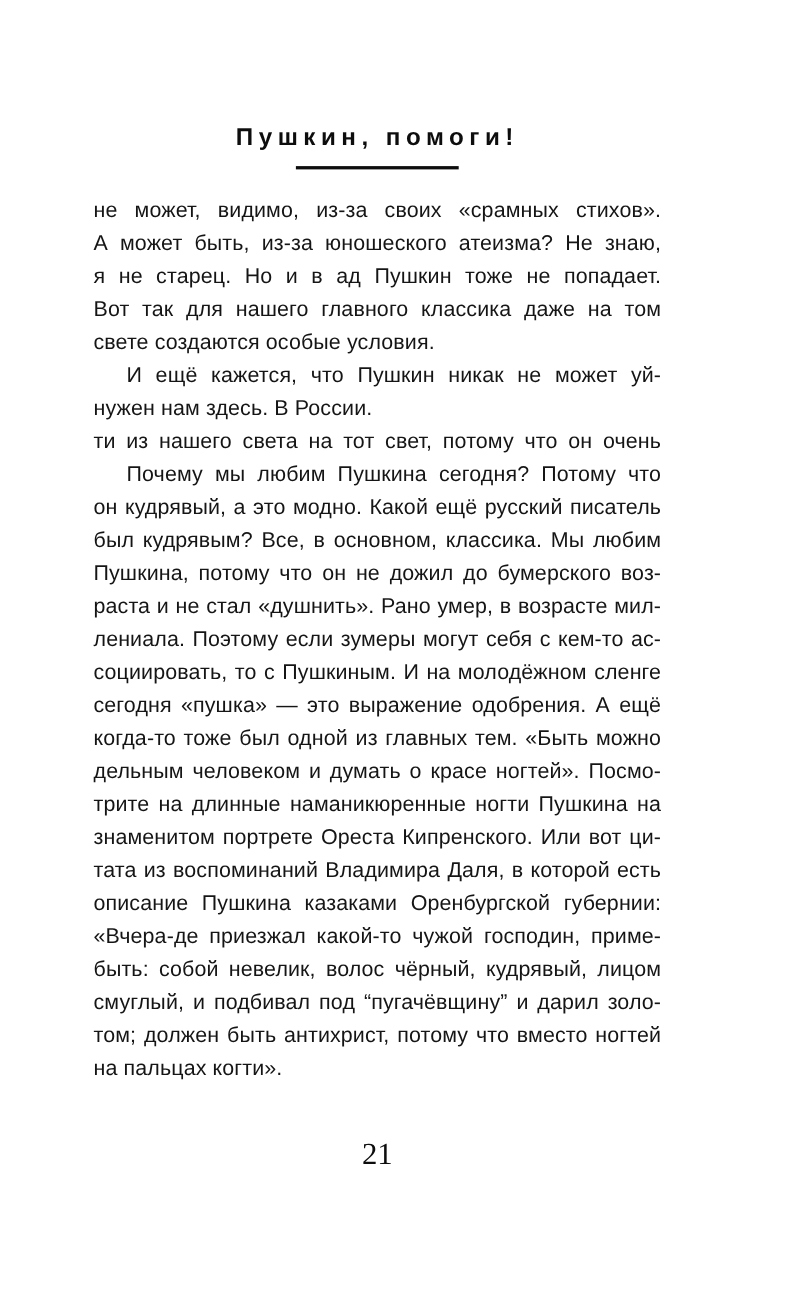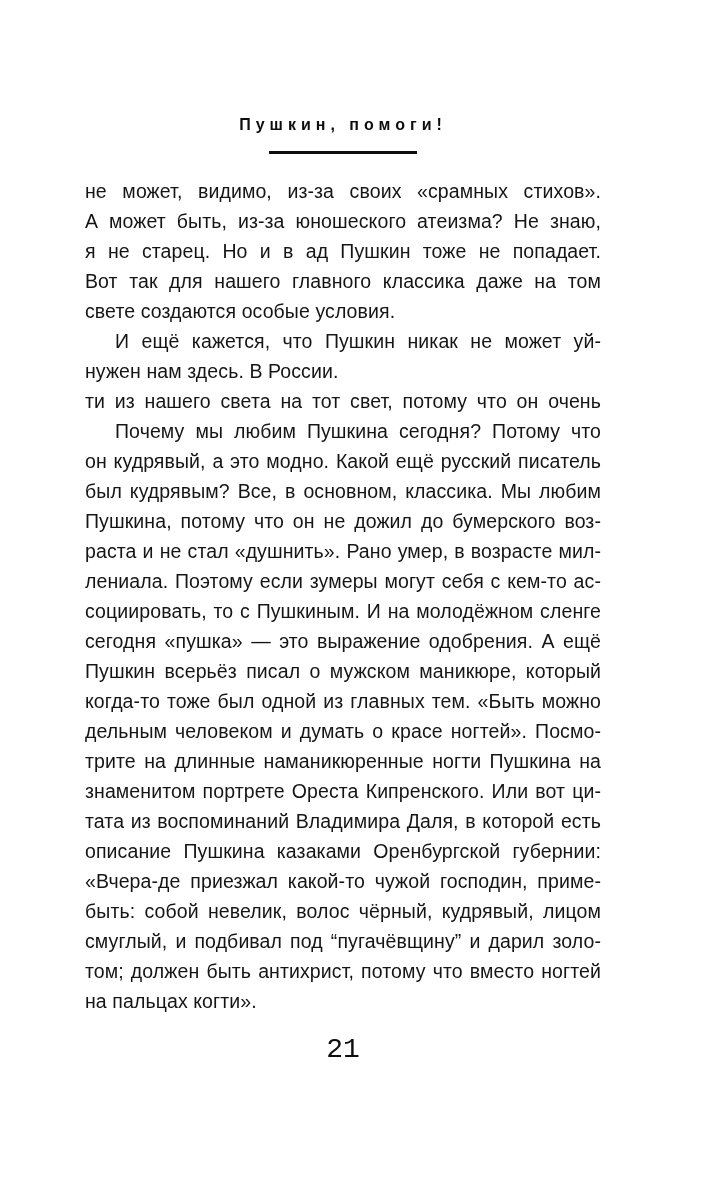--- a/index.html
+++ b/index.html
@@ -17,21 +17,21 @@
     overflow: hidden;
   }
   .header {
     position: absolute;
     top: 112px;
     left: 85px;
     width: 516px;
     text-align: center;
   }
   .chapter-title {
-    font-size: 16px;
+    font-size: 22px;
     font-weight: bold;
     letter-spacing: 5px;
     line-height: 26px;
     color: #0d0d0d;
     white-space: nowrap;
   }
   .title-rule {
     width: 148px;
     height: 2.5px;
     background: #0d0d0d;
@@ -59,21 +59,21 @@
     text-indent: 30px;
   }
   .footer {
     position: absolute;
     top: 1034px;
     left: 85px;
     width: 516px;
     text-align: center;
   }
   .page-number {
-    font-family: Liberation Mono, monospace;
+    font-family: Liberation Serif, serif;
     font-size: 28px;
     line-height: 32px;
     color: #0d0d0d;
   }
 </style>
 </head>
 <body>
 
 <div class="page">
 
@@ -97,21 +97,20 @@
       </div>
       <div>
         <div class="line indent">Почему мы любим Пушкина сегодня? Потому что</div>
         <div class="line">он кудрявый, а это модно. Какой ещё русский писатель</div>
         <div class="line">был кудрявым? Все, в основном, классика. Мы любим</div>
         <div class="line">Пушкина, потому что он не дожил до бумерского воз-</div>
         <div class="line">раста и не стал «душнить». Рано умер, в возрасте мил-</div>
         <div class="line">лениала. Поэтому если зумеры могут себя с кем-то ас-</div>
         <div class="line">социировать, то с Пушкиным. И на молодёжном сленге</div>
         <div class="line">сегодня «пушка» — это выражение одобрения. А ещё</div>
-        <div class="line">Пушкин всерьёз писал о мужском маникюре, который</div>
         <div class="line">когда-то тоже был одной из главных тем. «Быть можно</div>
         <div class="line">дельным человеком и думать о красе ногтей». Посмо-</div>
         <div class="line">трите на длинные наманикюренные ногти Пушкина на</div>
         <div class="line">знаменитом портрете Ореста Кипренского. Или вот ци-</div>
         <div class="line">тата из воспоминаний Владимира Даля, в которой есть</div>
         <div class="line">описание Пушкина казаками Оренбургской губернии:</div>
         <div class="line">«Вчера-де приезжал какой-то чужой господин, приме-</div>
         <div class="line">быть: собой невелик, волос чёрный, кудрявый, лицом</div>
         <div class="line">смуглый, и подбивал под “пугачёвщину” и дарил золо-</div>
         <div class="line">том; должен быть антихрист, потому что вместо ногтей</div>

